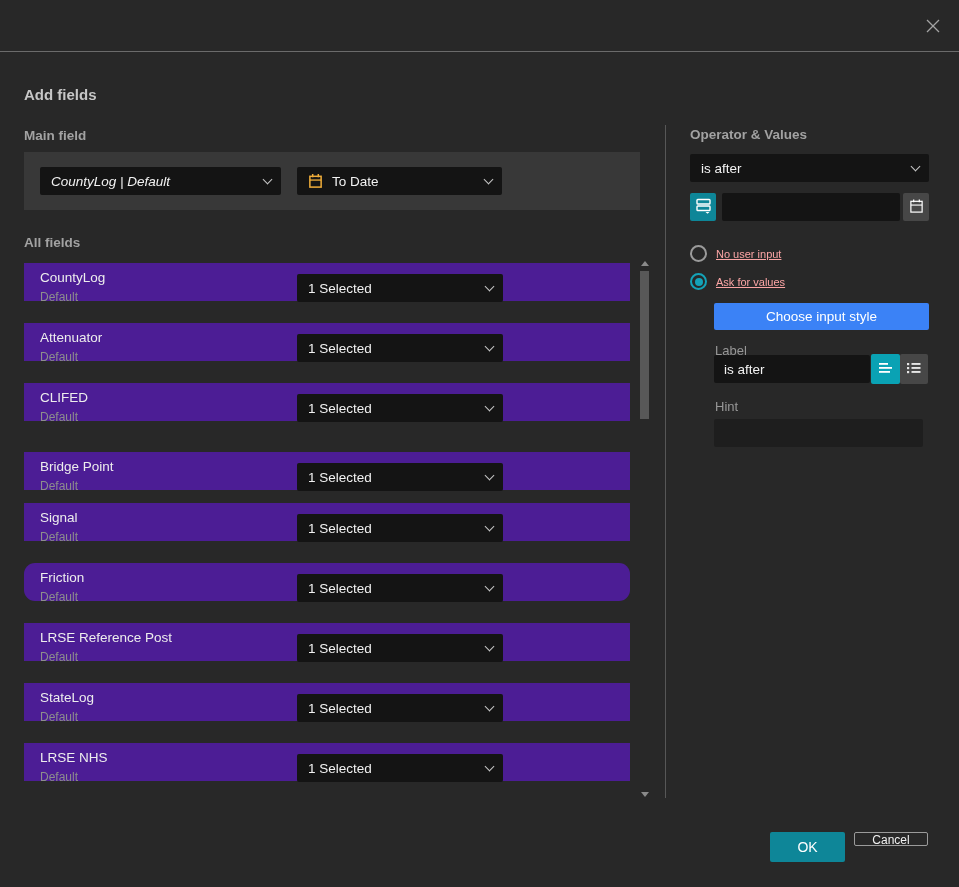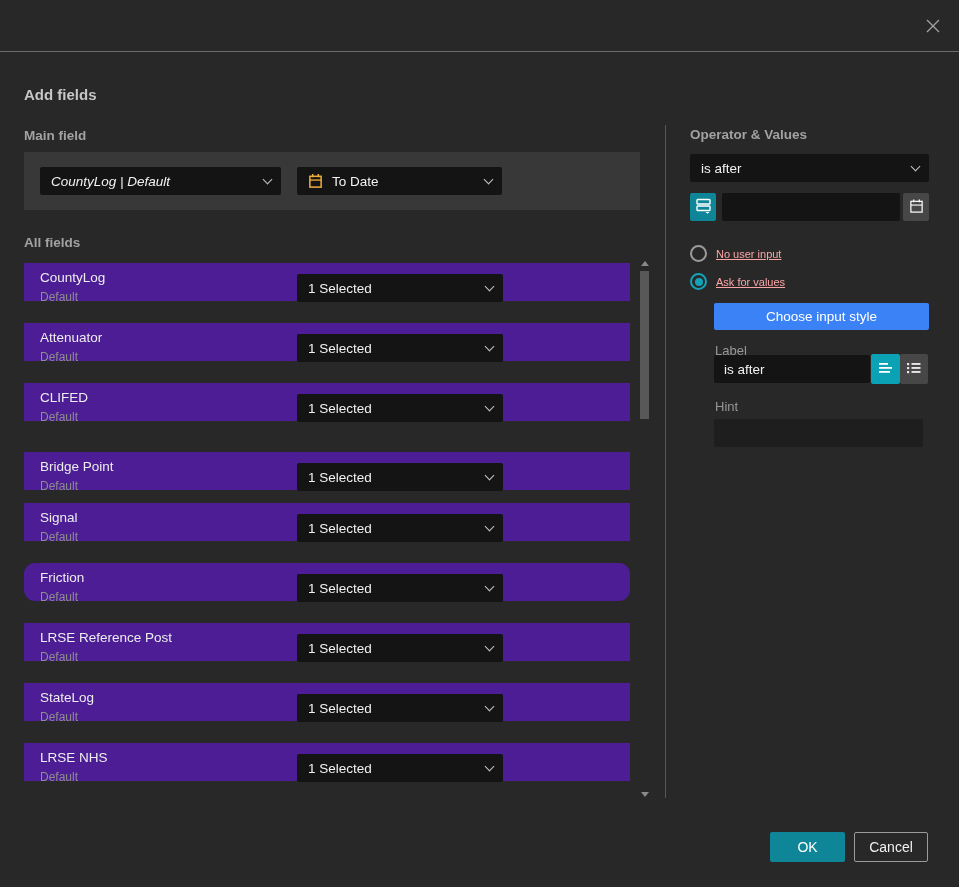--- a/index.html
+++ b/index.html
@@ -48,23 +48,23 @@
   .radio-row { position:absolute; display:flex; align-items:center; gap:9px; cursor:pointer; }
   .radio { width:17px; height:17px; border-radius:50%; border:2px solid #9b9b9b; flex:0 0 auto; }
   .radio.sel { border-color:#14a3b8; position:relative; }
   .radio.sel::after { content:""; position:absolute; inset:2.5px; border-radius:50%; background:#14a3b8; }
   .radio-lbl { font-size:11px; color:#fca5a5;text-decoration:underline; }
   .teal-btn { border:none; border-radius:2px; color:#fff; cursor:pointer;
               font-family:"Liberation Sans", sans-serif; }
   .small-lbl { position:absolute; font-size:13px; color:#979797; }
   
   .btn-ok { position:absolute; left:770px; top:832px; width:75px; height:30px; font-size:14px; }
-  .btn-cancel { position:absolute; left:854px; top:832px; width:74px; height:30px;
+  .btn-cancel { position:absolute; left:854px; top:832px; width:74px; height:14px;
                 background:transparent; border:1px solid #9b9b9b; border-radius:2px;
-                color:#f0f0f0; font-size:14px; cursor:pointer; font-family:"Liberation Sans", sans-serif; }
+                color:#f0f0f0; font-size:12px; cursor:pointer; font-family:"Liberation Sans", sans-serif; }
 </style>
 </head>
 <body>
 
 <div class="dialog">
 
   <div class="hdr">
     <span class="close-btn">
       <svg width="18" height="18" viewBox="0 0 18 18">
         <line x1="3" y1="3" x2="15" y2="15" stroke="#a3a3a3" stroke-width="1.3"></line>

